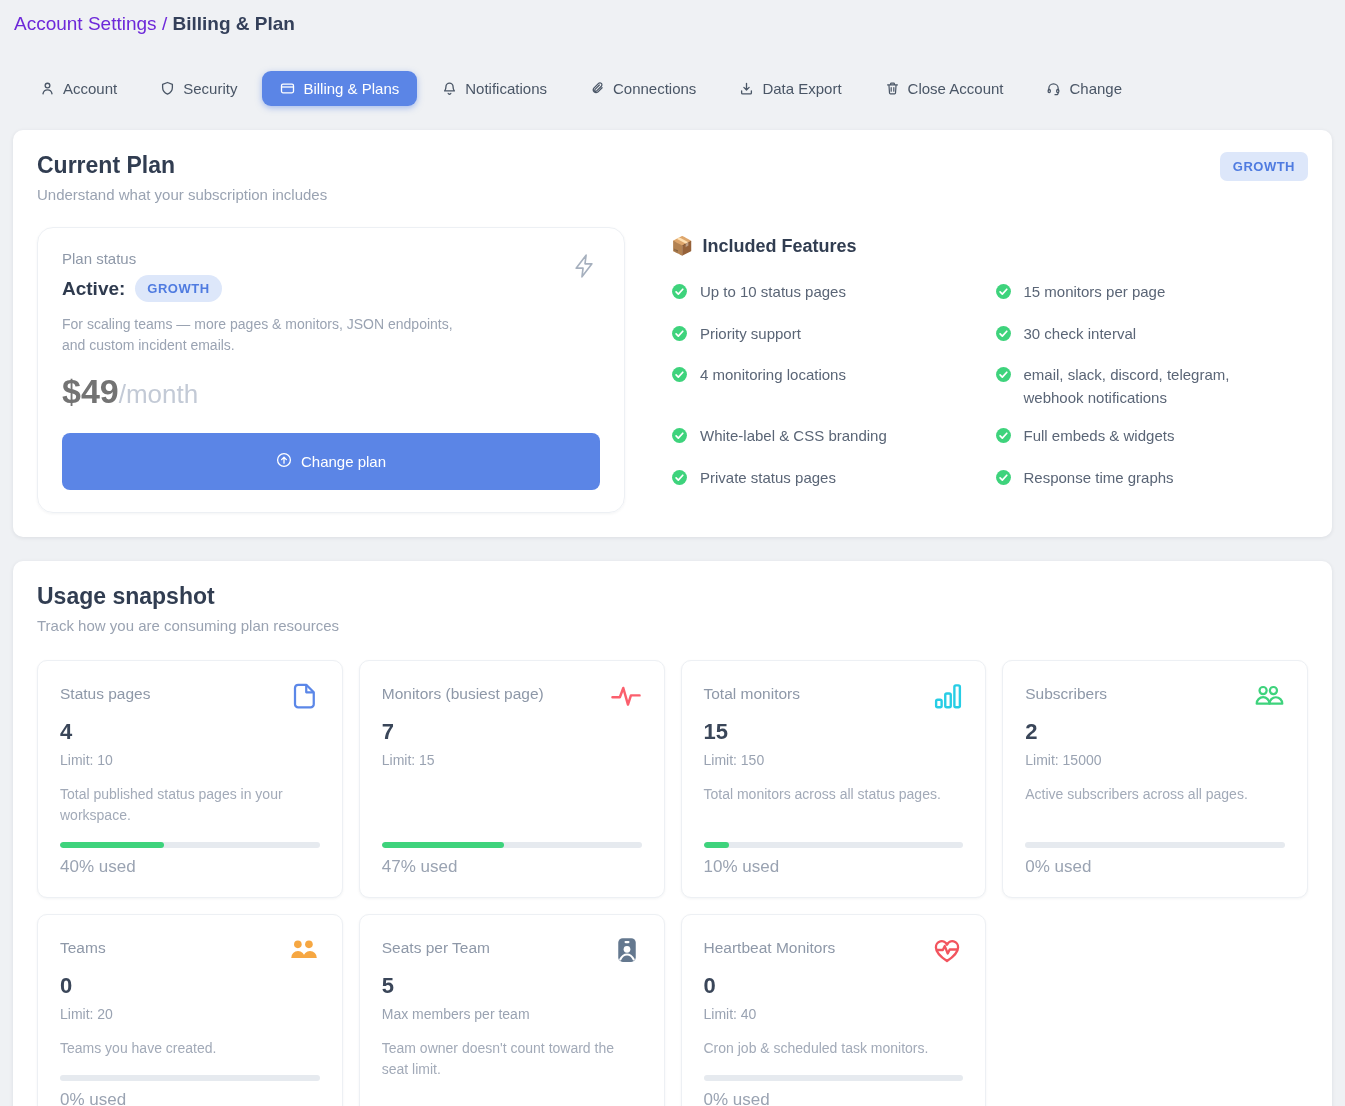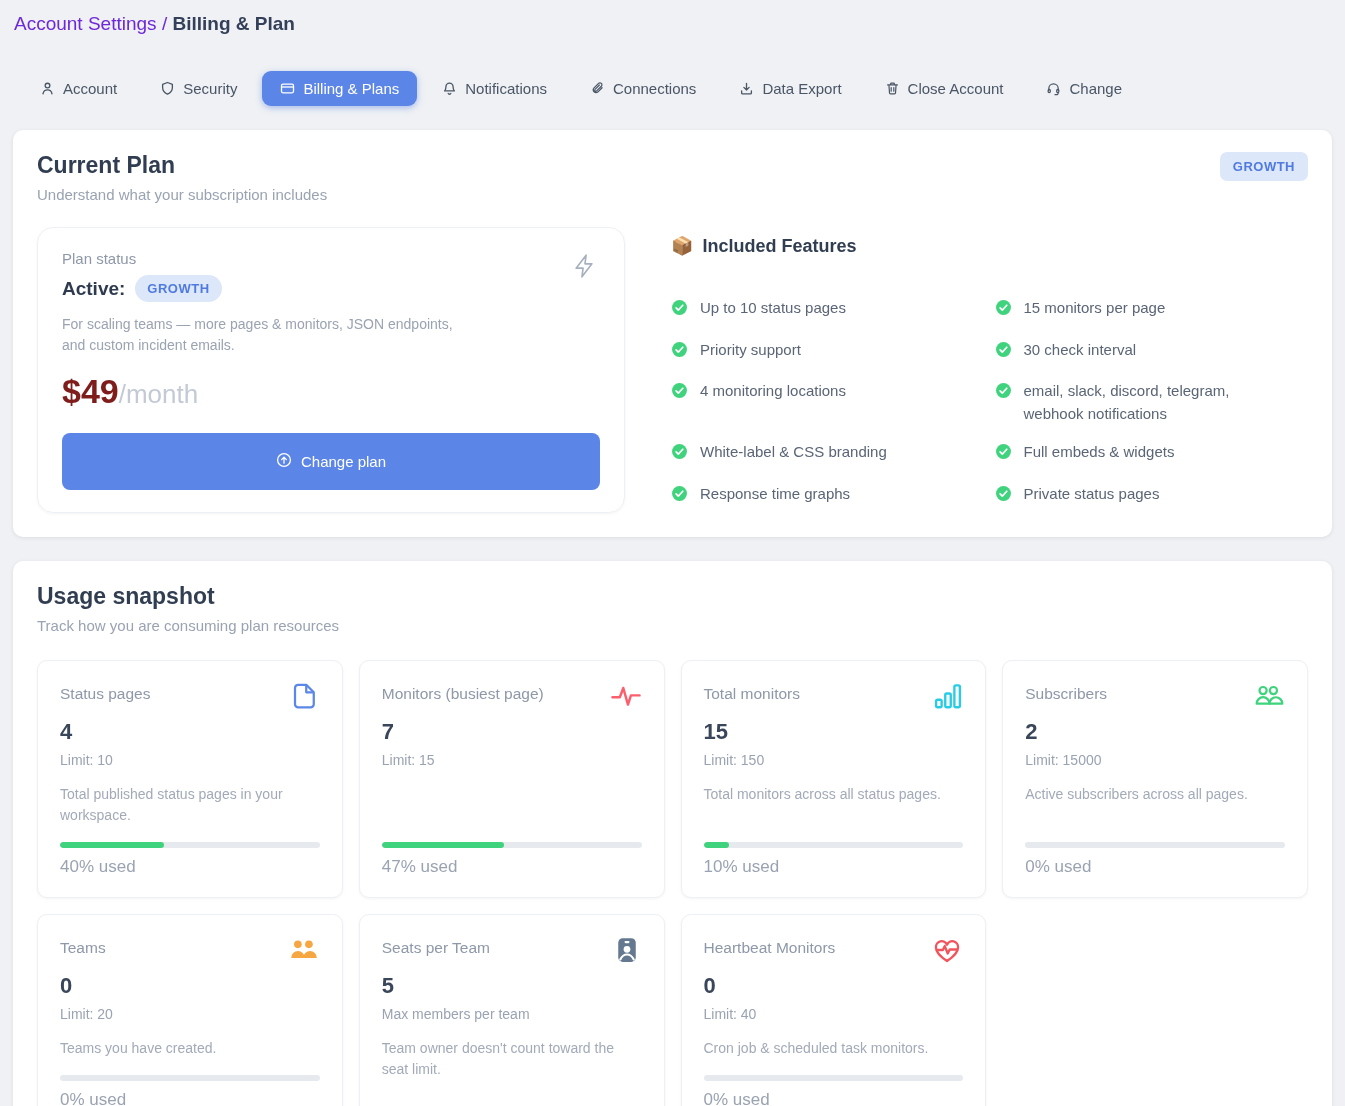--- a/index.html
+++ b/index.html
@@ -25,29 +25,29 @@
 
   
   .plan-body { display:flex; gap:46px; margin-top:24px; }
   .plan-card { width:588px; flex-shrink:0; border:1px solid #edf0f4; border-radius:16px; box-shadow:0 1px 3px rgba(25,35,60,.05); padding:22px 24px; position:relative; }
   .plan-status-label { font-size:15px; color:#8e98a8; }
   .plan-active-row { display:flex; align-items:center; gap:10px; margin-top:8px; }
   .plan-active { font-size:19px; font-weight:600; color:#2e3a4e; }
   .mini-pill { background:#dde7fa; color:#4f7be0; font-size:13px; font-weight:600; letter-spacing:.5px; padding:6px 12px; border-radius:14px; }
   .plan-desc { margin-top:12px; font-size:14px; color:#9aa3b2; line-height:1.5; max-width:410px; }
   .price-row { margin-top:16px; }
-  .price { font-size:34px; font-weight:700; color:#7f1d1d; }
+  .price { font-size:34px; font-weight:700; color:#737373; }
   .price-period { font-size:26px; font-weight:400; color:#c3cad6; }
   .bolt { position:absolute; top:24px; right:26px; }
   .change-btn { margin-top:22px; width:100%; background:#5b85e6; border:none; border-radius:8px; color:#fff; font-size:15px; font-family:inherit; padding:19px 0; display:flex; align-items:center; justify-content:center; gap:9px; cursor:pointer; }
 
   
   .features { flex:1; padding-top:8px; }
   .features-title { font-size:18px; font-weight:600; color:#313d51; display:flex; align-items:center; gap:9px; }
-  .features-grid { margin-top:40px; display:grid; grid-template-columns:1fr 1fr; row-gap:16px; column-gap:10px; align-items:start; }
+  .features-grid { margin-top:24px; display:grid; grid-template-columns:1fr 1fr; row-gap:16px; column-gap:10px; align-items:start; }
   .feat { display:flex; gap:12px; font-size:15px; color:#5a6576; line-height:1.5; padding-right:30px; }
   .feat .check { flex-shrink:0; margin-top:2px; }
 
   
   .usage-grid { margin-top:26px; display:grid; grid-template-columns:repeat(4,1fr); gap:16px; }
   .ucard { border:1px solid #edf0f4; border-radius:10px; box-shadow:0 1px 3px rgba(25,35,60,.05); padding:20px 22px; display:flex; flex-direction:column; min-height:214px; background:#fff; }
   .ucard-head { display:flex; justify-content:space-between; align-items:flex-start; }
   .ucard-title { font-size:15.5px; color:#8e98a8; padding-top:4px; }
   .ucard-value { font-size:22px; font-weight:600; color:#3a4659; margin-top:4px; }
   .ucard-limit { font-size:14px; color:#9aa3b2; margin-top:7px; }
@@ -234,28 +234,28 @@
                 <circle cx="8" cy="8" r="7" fill="#3ed37c"></circle>
                 <path d="M4.8 8.3l2.1 2.1 4.2-4.5" stroke="#fff" stroke-width="1.6" fill="none" stroke-linecap="round" stroke-linejoin="round"></path>
               </svg></span>
             <span>Full embeds &amp; widgets</span>
           </div>
         <div class="feat">
             <span class="check"><svg width="17" height="17" viewBox="0 0 16 16">
                 <circle cx="8" cy="8" r="7" fill="#3ed37c"></circle>
                 <path d="M4.8 8.3l2.1 2.1 4.2-4.5" stroke="#fff" stroke-width="1.6" fill="none" stroke-linecap="round" stroke-linejoin="round"></path>
               </svg></span>
+            <span>Private status pages</span>
+          </div>
+        <div class="feat">
+            <span class="check"><svg width="17" height="17" viewBox="0 0 16 16">
+                <circle cx="8" cy="8" r="7" fill="#3ed37c"></circle>
+                <path d="M4.8 8.3l2.1 2.1 4.2-4.5" stroke="#fff" stroke-width="1.6" fill="none" stroke-linecap="round" stroke-linejoin="round"></path>
+              </svg></span>
             <span>Response time graphs</span>
-          </div>
-        <div class="feat">
-            <span class="check"><svg width="17" height="17" viewBox="0 0 16 16">
-                <circle cx="8" cy="8" r="7" fill="#3ed37c"></circle>
-                <path d="M4.8 8.3l2.1 2.1 4.2-4.5" stroke="#fff" stroke-width="1.6" fill="none" stroke-linecap="round" stroke-linejoin="round"></path>
-              </svg></span>
-            <span>Private status pages</span>
           </div>
       </div>
     </div>
   </div>
 </div>
 
 <div class="section">
   <div class="section-title">Usage snapshot</div>
   <div class="section-sub">Track how you are consuming plan resources</div>
 

